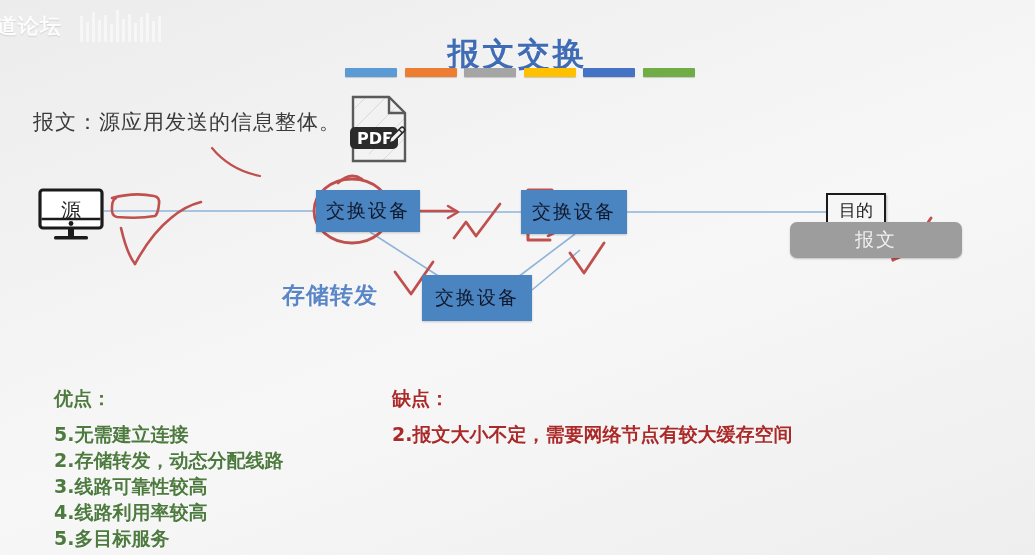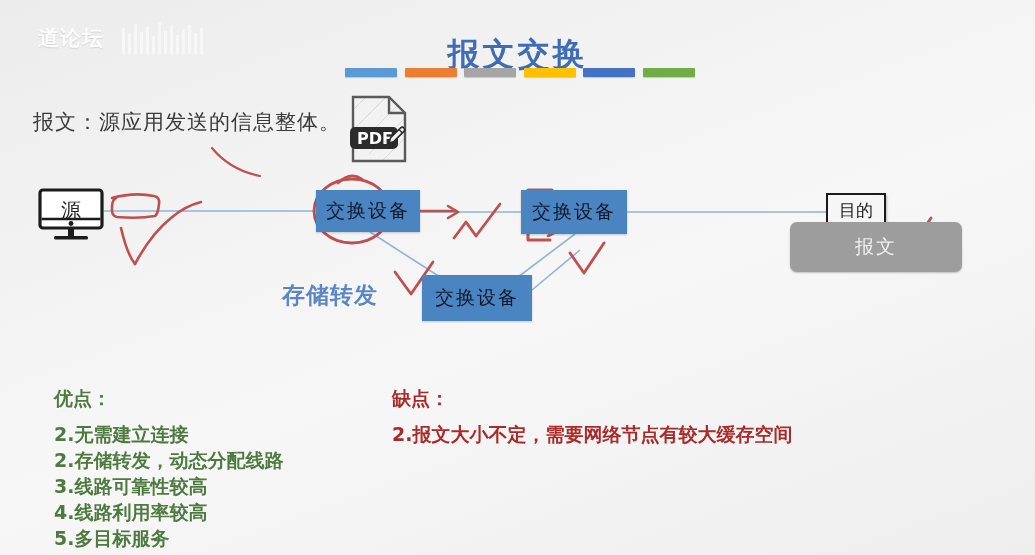--- a/index.html
+++ b/index.html
@@ -14,25 +14,24 @@
     overflow: hidden;
     background: linear-gradient(160deg, #ececec 0%, #f2f2f2 28%, #f7f7f7 55%, #f2f2f2 80%, #eeeeee 100%);
     font-family: "Liberation Sans", sans-serif;
     -webkit-font-smoothing: antialiased;
   }
 
   
   #watermark {
     position: absolute;
     left: 0px;
-    top: 20px;
+    top: 8px;
     width: 175px;
     height: 40px;
     pointer-events: none;
-    margin-left: 42px;
   }
   #watermark-text {
     position: absolute;
     left: -4px;
     top: 4px;
     font-family: "DejaVu Sans", sans-serif;
     font-size: 21px;
     font-weight: 700;
     color: rgba(255,255,255,0.92);
     letter-spacing: 1px;
@@ -159,21 +158,21 @@
     font-family: Liberation Serif, serif;
     font-size: 17px;
     color: #1b1b1b;
     box-shadow: 1px 2px 2px rgba(0,0,0,0.25);
   }
   #message-bar {
     position: absolute;
     left: 790px;
     top: 222px;
     width: 172px;
-    height: 50px;
+    height: 36px;
     background: #9d9d9d;
     border-radius: 7px;
     display: flex;
     align-items: center;
     justify-content: center;
     font-family: "DejaVu Serif", serif;
     font-size: 19px;
     letter-spacing: 2px;
     color: #efefef;
     box-shadow: 0 1px 2px rgba(0,0,0,0.22);
@@ -339,21 +338,21 @@
   <div class="switch-box" id="switch-2">交换设备</div>
   <div class="switch-box" id="switch-3">交换设备</div>
 
   <div id="store-forward-label">存储转发</div>
 
   <div id="dest-box">目的</div>
   <div id="message-bar">报文</div>
 
   <div id="pros">
     <div class="list-row list-head">优点：</div>
-    <div class="list-row">2.无需建立连接</div>
+    <div class="list-row">5.无需建立连接</div>
     <div class="list-row">2.存储转发，动态分配线路</div>
     <div class="list-row">3.线路可靠性较高</div>
     <div class="list-row">4.线路利用率较高</div>
     <div class="list-row">5.多目标服务</div>
   </div>
 
   <div id="cons">
     <div class="list-row list-head">缺点：</div>
     <div class="list-row">2.报文大小不定，需要网络节点有较大缓存空间</div>
   </div>

